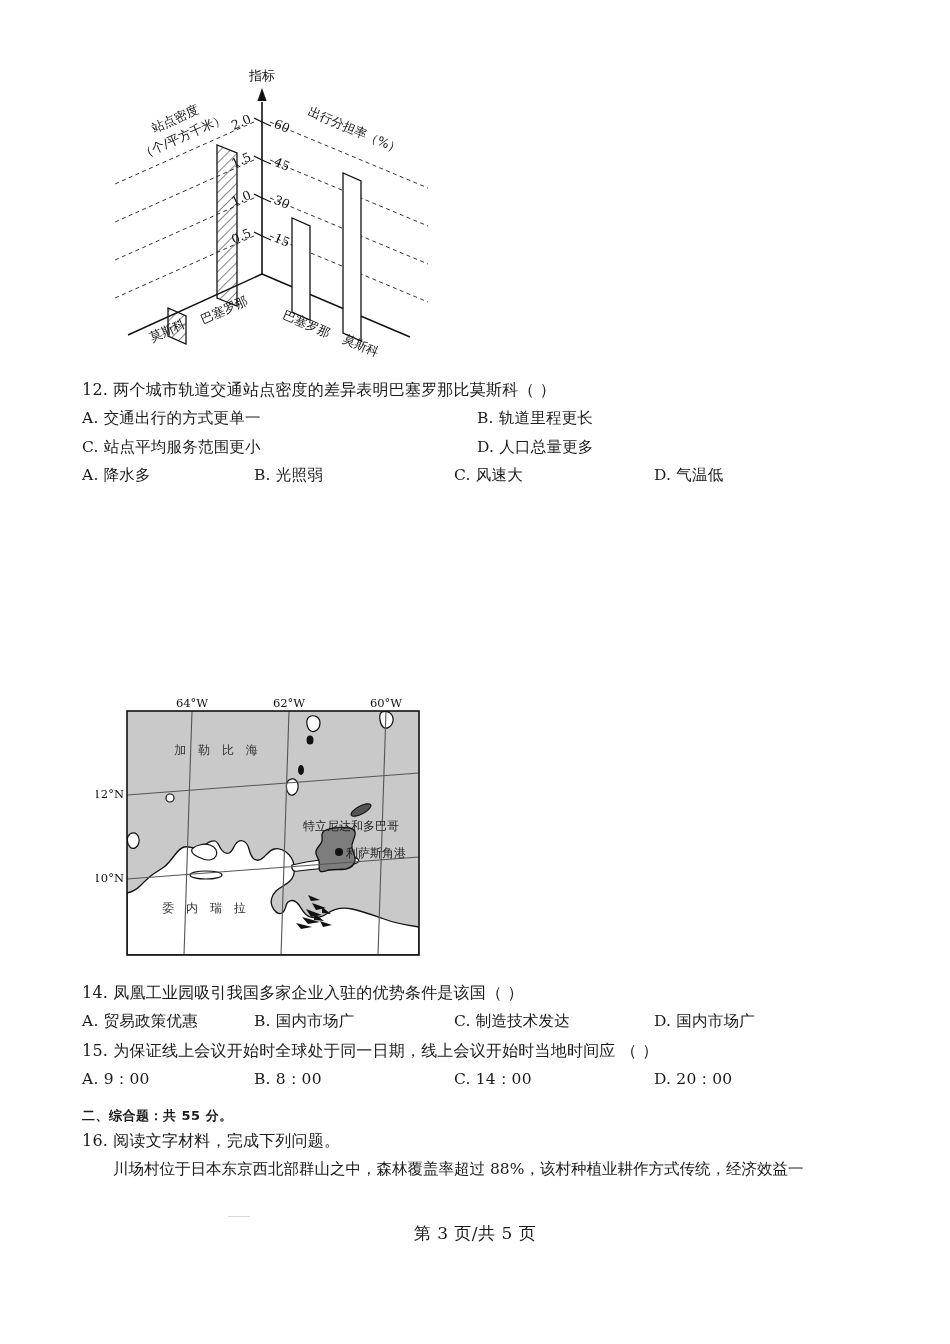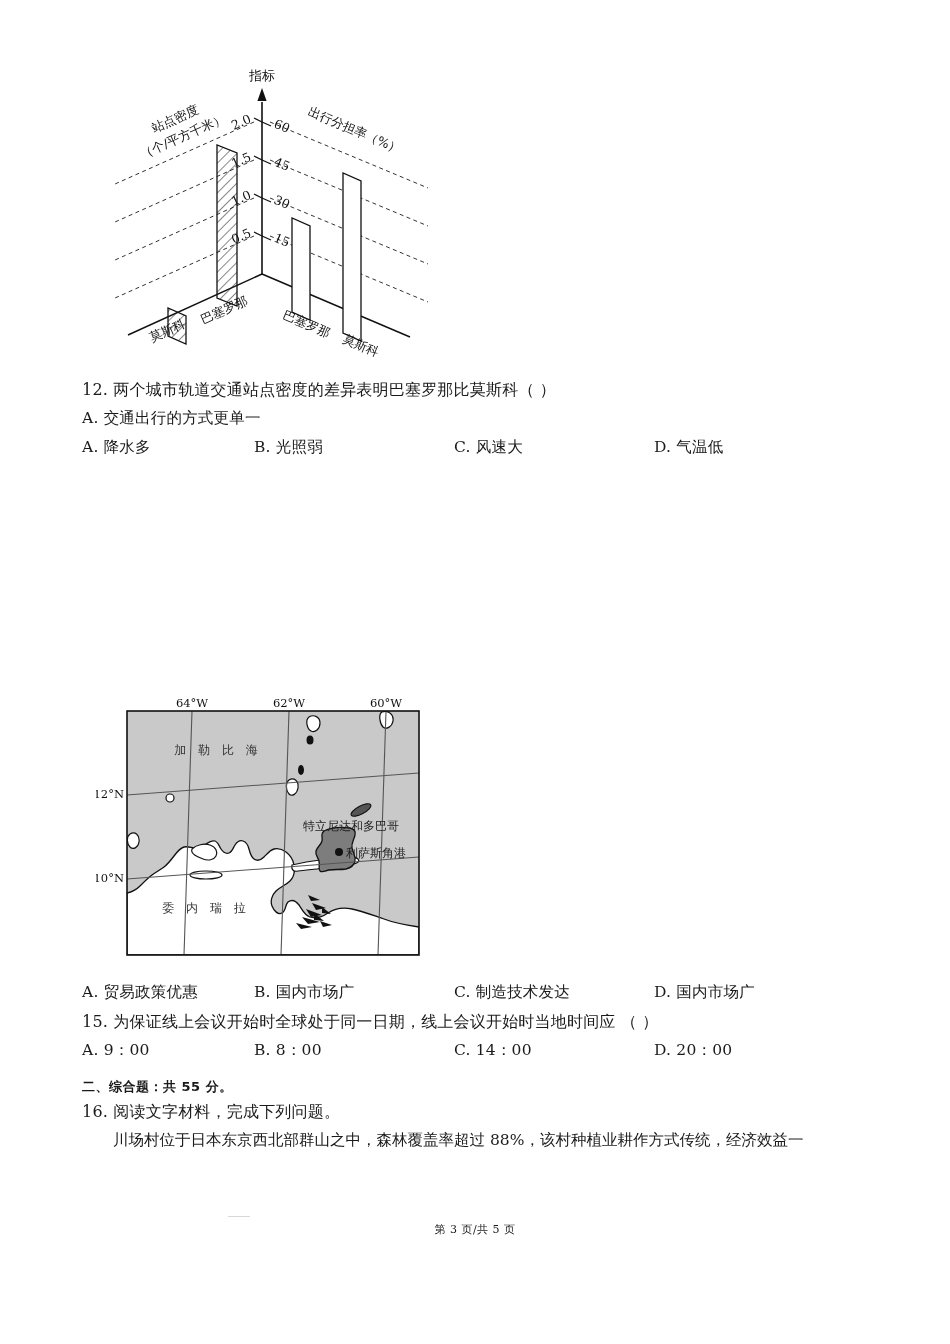--- a/index.html
+++ b/index.html
@@ -100,21 +100,21 @@
     white-space: nowrap;
   }
   .tail-para .indent { display: inline-block; width: 2em; }
 
   .footer {
     position: absolute;
     left: 0;
     top: 1222px;
     width: 950px;
     text-align: center;
-    font-size: 11px;
+    font-size: 17px;
     letter-spacing: 0.5px;
   }
   .hairline {
     position: absolute;
     left: 228px;
     top: 1216px;
     width: 22px;
     height: 1px;
     background: #d8d8d8;
   }
@@ -218,20 +218,25 @@
         <text x="232" y="290" transform="rotate(23 232 290)">莫斯科</text>
       </g>
     </svg>
   </div>
 
   <div class="content">
 
     <p class="q-line">12. 两个城市轨道交通站点密度的差异表明巴塞罗那比莫斯科（    ）</p>
     <div class="opt-row two">
       <div>A. 交通出行的方式更单一</div>
+      <div>B. 轨道里程更长</div>
+    </div>
+    <div class="opt-row two">
+      <div>C. 站点平均服务范围更小</div>
+      <div>D. 人口总量更多</div>
     </div>
 
     <div class="opt-row four">
       <div>A. 降水多</div>
       <div>B. 光照弱</div>
       <div>C. 风速大</div>
       <div>D. 气温低</div>
     </div>
 
   </div>
@@ -343,20 +348,21 @@
 
       <text x="122" y="57" font-family="'DejaVu Sans','Liberation Sans',sans-serif" font-size="12" fill="#333" text-anchor="middle" letter-spacing="4">加 勒 比 海</text>
       <text x="110" y="215" font-family="'DejaVu Sans','Liberation Sans',sans-serif" font-size="12" fill="#333" text-anchor="middle" letter-spacing="4">委 内 瑞 拉</text>
       <text x="255" y="133" font-family="'DejaVu Sans','Liberation Sans',sans-serif" font-size="12" fill="#222" text-anchor="middle">特立尼达和多巴哥</text>
       <text x="250" y="160" font-family="'DejaVu Sans','Liberation Sans',sans-serif" font-size="12" fill="#222" text-anchor="start">利萨斯角港</text>
     </svg>
   </div>
 
   <div class="lower">
 
+    <p class="q-line">14. 凤凰工业园吸引我国多家企业入驻的优势条件是该国（    ）</p>
     <div class="opt-row four">
       <div>A. 贸易政策优惠</div>
       <div>B. 国内市场广</div>
       <div>C. 制造技术发达</div>
       <div>D. 国内市场广</div>
     </div>
 
     <p class="q-line">15. 为保证线上会议开始时全球处于同一日期，线上会议开始时当地时间应        （    ）</p>
     <div class="opt-row four">
       <div>A. 9：00</div>

